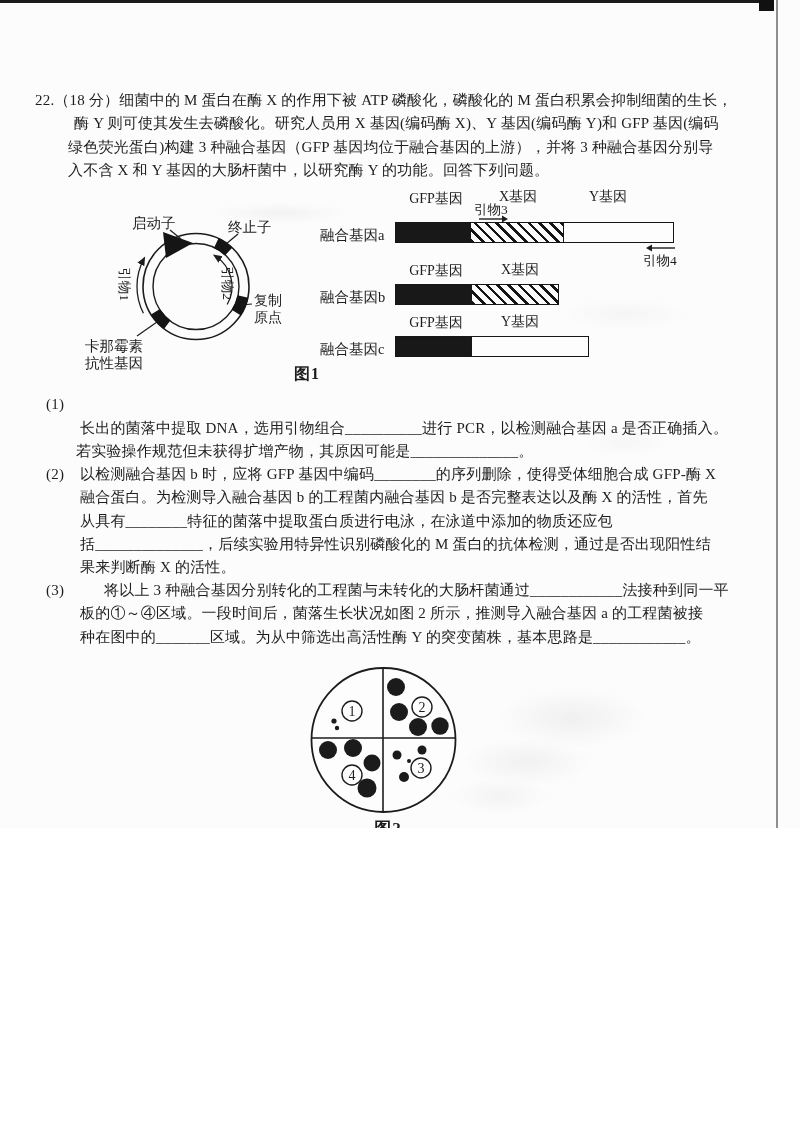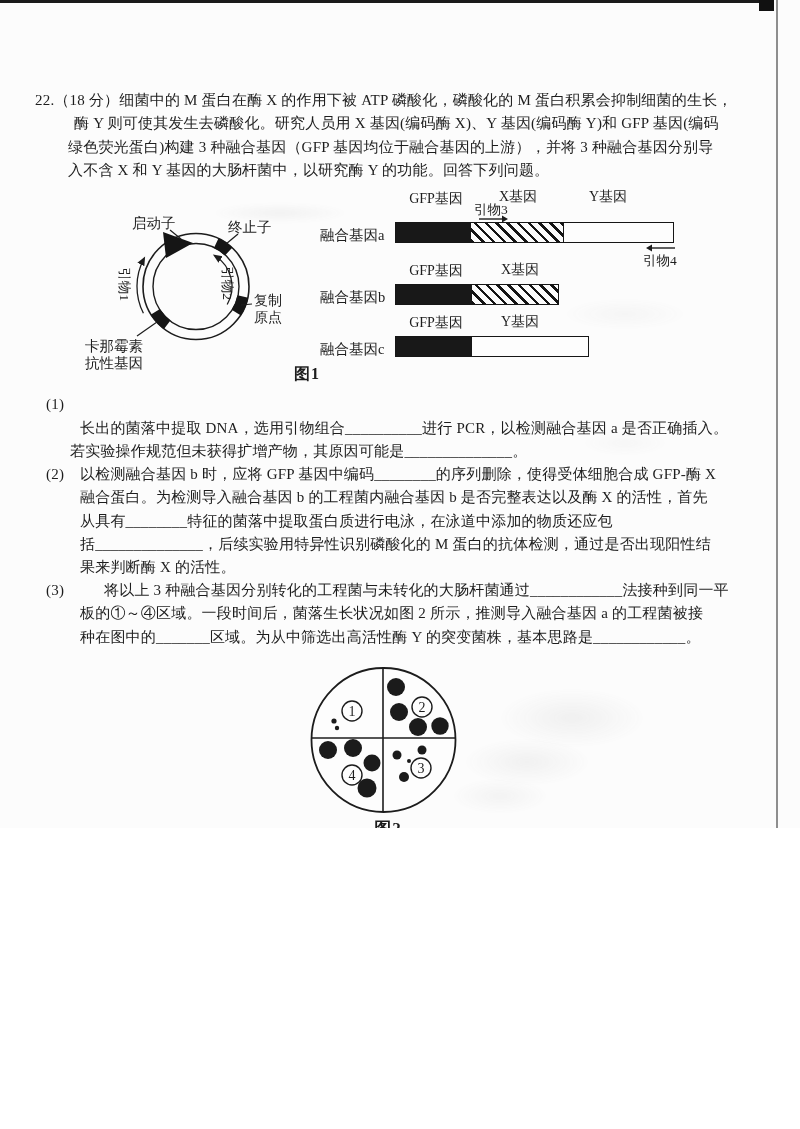--- a/index.html
+++ b/index.html
@@ -117,21 +117,21 @@
   <div class="fusion-name" style="left:320px;top:340px;">融合基因c</div>
   <div class="gene-bar" style="left:395px;top:336px;width:192px;">
     <div class="seg-black" style="width:75px;"></div>
     <div class="seg-white" style="width:117px;"></div>
   </div>
 
   <div class="fig-caption" style="left:294px;top:356px;margin-top:8px;">图1</div>
 
   <div class="tline" style="left:46px;top:394px;">(1)</div>
   <div class="tline" style="left:80px;top:417.5px;">长出的菌落中提取 DNA，选用引物组合__________进行 PCR，以检测融合基因 a 是否正确插入。</div>
-  <div class="tline" style="left:70px;top:441px;">若实验操作规范但未获得扩增产物，其原因可能是______________。</div>
+  <div class="tline" style="left:76px;top:441px;">若实验操作规范但未获得扩增产物，其原因可能是______________。</div>
 
   <div class="tline" style="left:46px;top:464px;">(2)</div>
   <div class="tline" style="left:80px;top:464px;">以检测融合基因 b 时，应将 GFP 基因中编码________的序列删除，使得受体细胞合成 GFP-酶 X</div>
   <div class="tline" style="left:80px;top:487px;">融合蛋白。为检测导入融合基因 b 的工程菌内融合基因 b 是否完整表达以及酶 X 的活性，首先</div>
   <div class="tline" style="left:80px;top:510.5px;text-align:right;">从具有________特征的菌落中提取蛋白质进行电泳，在泳道中添加的物质还应包</div>
   <div class="tline" style="left:80px;top:534px;">括______________，后续实验用特异性识别磷酸化的 M 蛋白的抗体检测，通过是否出现阳性结</div>
   <div class="tline" style="left:80px;top:557px;">果来判断酶 X 的活性。</div>
 
   <div class="tline" style="left:46px;top:580px;">(3)</div>
   <div class="tline" style="left:80px;top:580px;margin-left:24px;">将以上 3 种融合基因分别转化的工程菌与未转化的大肠杆菌通过____________法接种到同一平</div>

